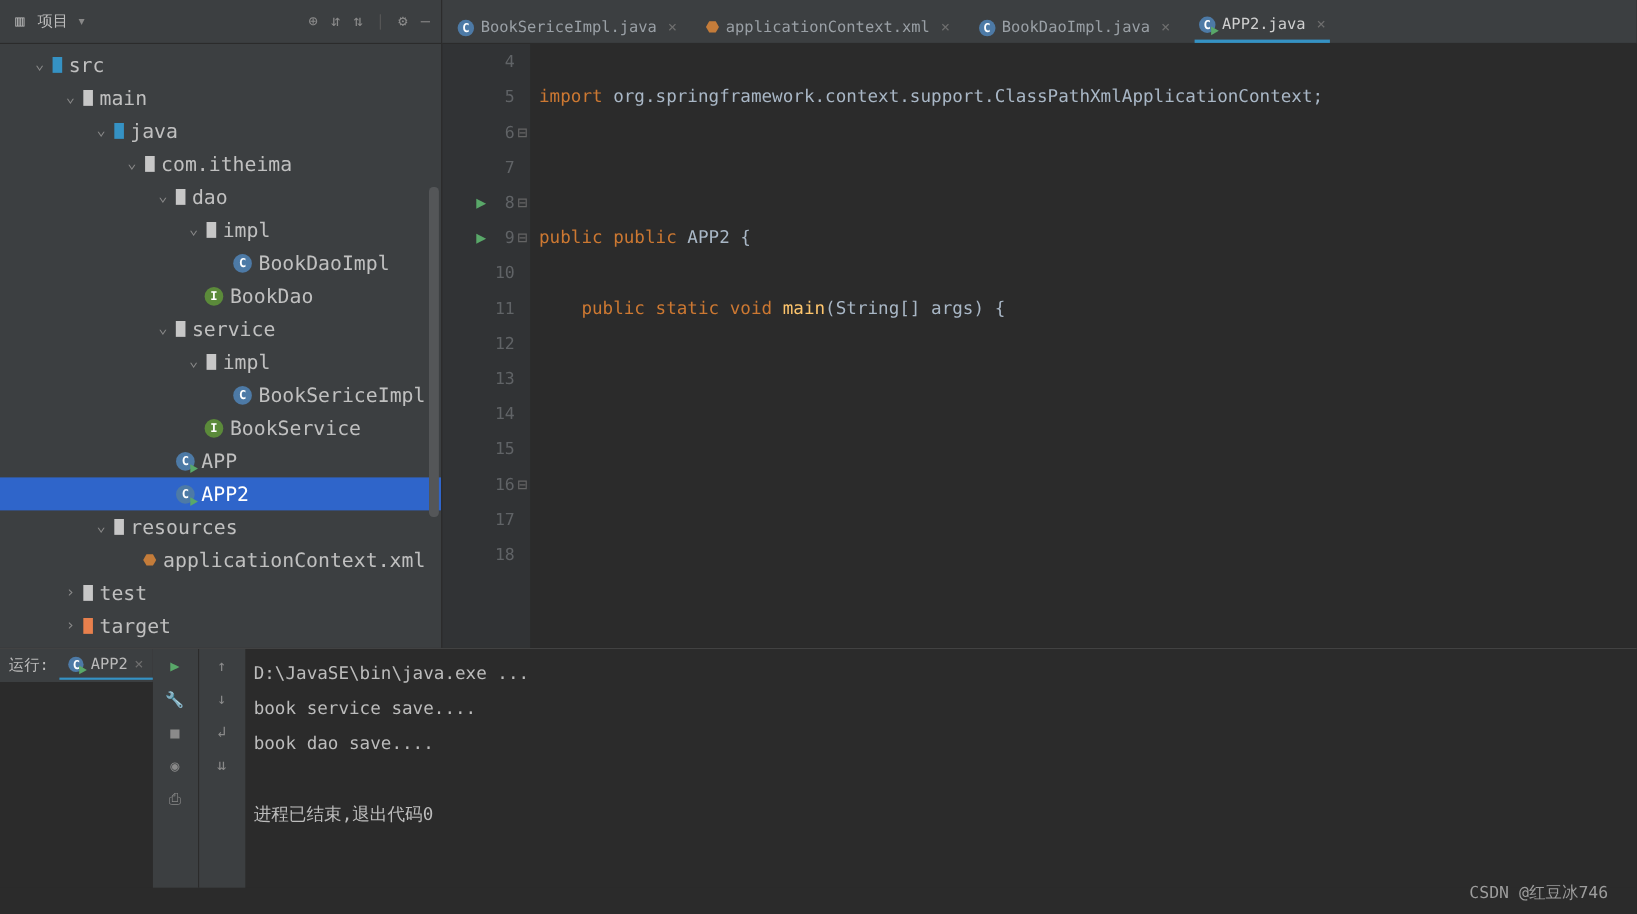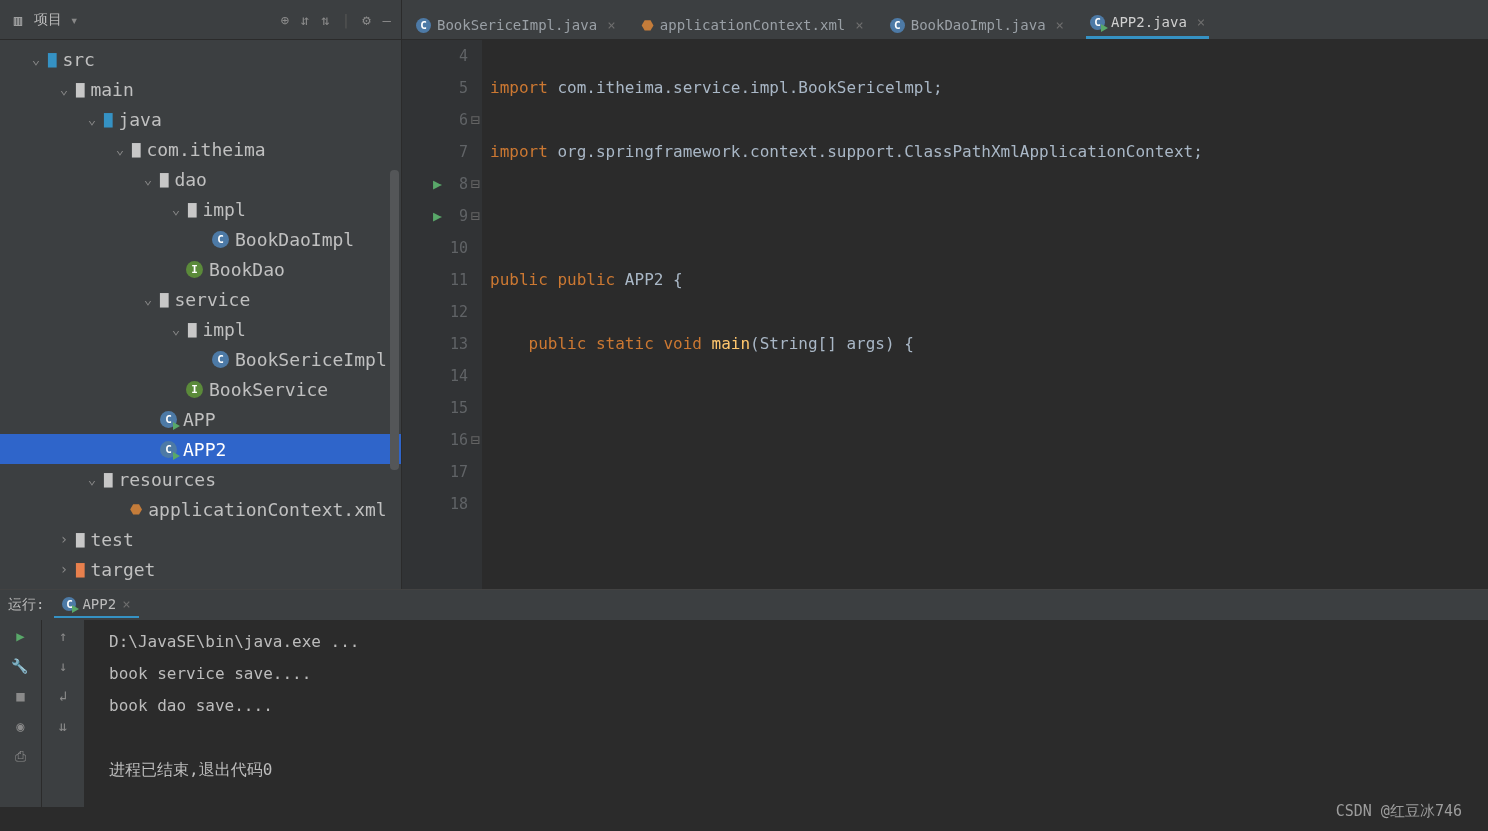--- a/index.html
+++ b/index.html
@@ -36,28 +36,28 @@
 .code-area{flex:1;display:flex;overflow:hidden;font-family:Consolas,monospace}
 .gutter{width:80px;background:#313335;color:#606366;text-align:right;padding-right:14px;font-size:15px;line-height:32px;position:relative}
 .gutter .run-mark{position:absolute;right:40px;color:#59a869}
 .fold{position:absolute;right:0;color:#646464;width:14px;text-align:center}
 .code{flex:1;padding-left:8px;font-size:16px;line-height:32px;white-space:pre;color:#a9b7c6;position:relative}
 .kw{color:#cc7832}
 .fn{color:#ffc66d}
 .cmt{color:#808080}
 .code .line{height:32px}
 
-.run-panel{height:218px;background:#2b2b2b;display:flex;flex-direction:column;border-top:1px solid #424242}
+.run-panel{height:218px;background:#2b2b2b;display:flex;flex-direction:row;border-top:1px solid #424242}
 .run-tabs{height:30px;display:flex;align-items:center;gap:10px;padding-left:8px;color:#bbb;background:#3c3f41}
 .run-tab{display:flex;align-items:center;gap:6px;padding:4px 8px;border-bottom:2px solid #3592c4}
 .run-body{flex:1;display:flex}
 .run-tools{width:42px;background:#3c3f41;display:flex;flex-direction:column;align-items:center;padding-top:8px;gap:14px;color:#8a8a8a;border-right:1px solid #2b2b2b}
 .run-tools2{width:42px;background:#3c3f41;display:flex;flex-direction:column;align-items:center;padding-top:8px;gap:14px;color:#8a8a8a}
 .run-green{color:#59a869}
-.console{flex:1;padding:6px 25px;font-family:Consolas,monospace;font-size:16px;line-height:32px;color:#bcbcbc;white-space:pre}
+.console{flex:1;padding:6px 8px;font-family:Consolas,monospace;font-size:16px;line-height:32px;color:#bcbcbc;white-space:pre}
 .watermark{position:fixed;right:26px;bottom:10px;color:#9d9d9d;font-size:15px}
 </style>
 </head>
 <body>
 
 <div class="main-area">
 
   <div class="sidebar">
     <div class="proj-head">
       <div class="proj-title">
@@ -197,21 +197,20 @@
           <div>11</div>
           <div>12</div>
           <div>13</div>
           <div>14</div>
           <div>15</div>
         <div>16<span class="fold">⊟</span></div>
           <div>17</div>
           <div>18</div>
       </div>
       <div class="code">
-<div class="line"><span class="kw">import </span><span>com.itheima.service.impl.BookSericelmpl;</span></div>
 <div class="line"><span class="kw">import </span><span>org.springframework.context.support.ClassPathXmlApplicationContext;</span></div>
 <div class="line"> </div>
 <div class="line"><span class="kw">public public </span><span>APP2 {</span></div>
 <div class="line"><span class="kw">    public static void </span><span class="fn">main</span><span>(String[] args) {</span></div>
 <div class="line"> </div>
 <div class="line"></div>
 
 
 
 

